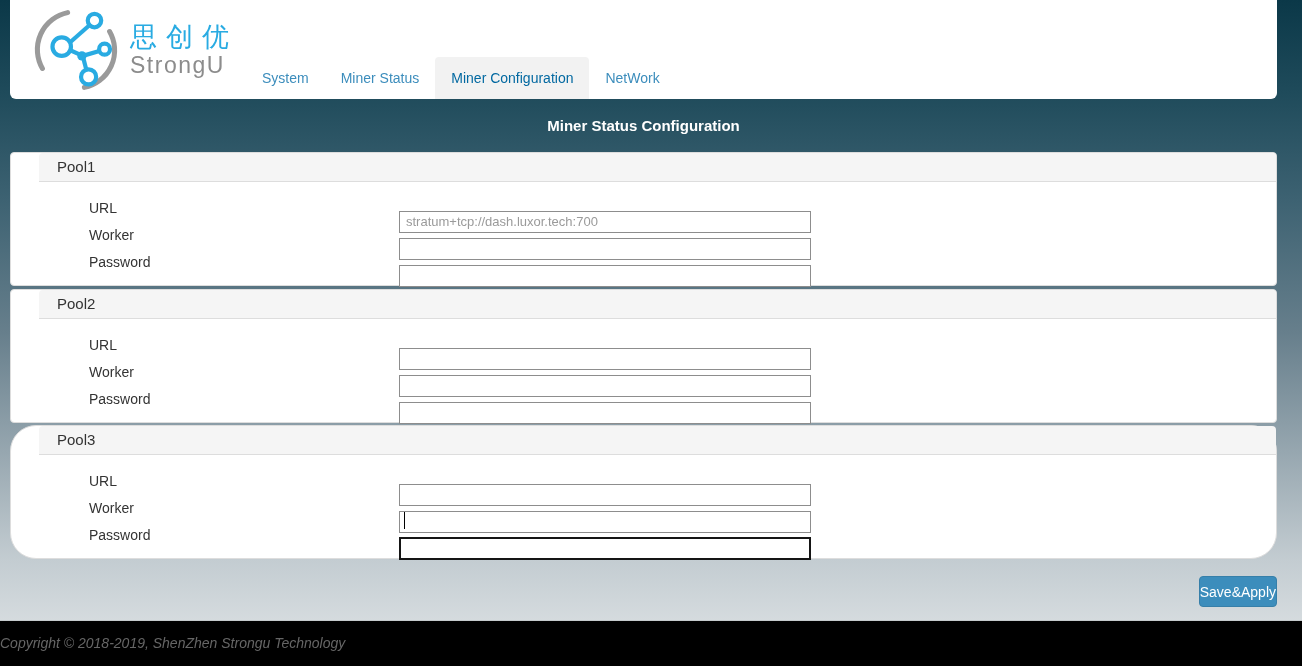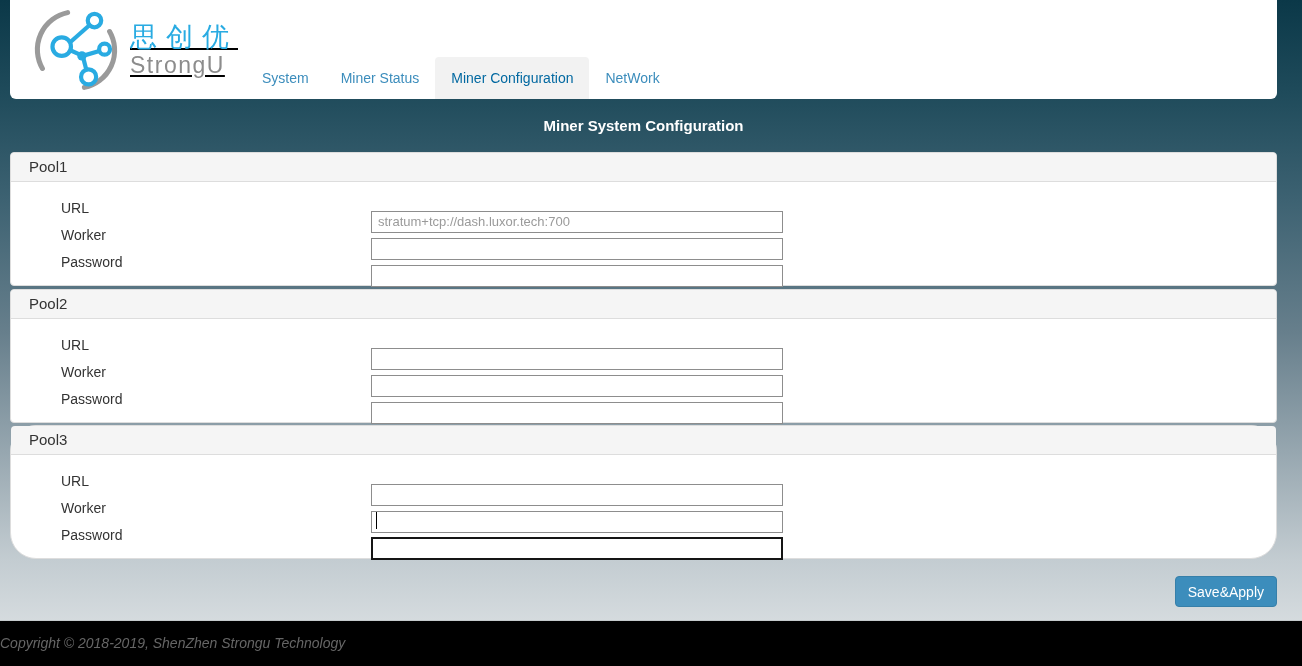--- a/index.html
+++ b/index.html
@@ -9,21 +9,21 @@
     background:linear-gradient(180deg,#0b3848 0%,#1f4b5b 14%,#3d6272 30%,#677f8c 50%,#97a7b0 68%,#c3ccd1 84%,#e2e6e8 100%);
     position:relative;
   }
 
   
   .header-bar {
     position:absolute; left:10px; top:0; width:1267px; height:99px;
     background:#ffffff; border-radius:0 0 6px 6px;
   }
   .logo { position:absolute; left:20px; top:8px; display:flex; align-items:center; }
-  .logo-text { display:flex; flex-direction:column; justify-content:center; margin-left:8px;text-decoration:underline; }
+  .logo-text { display:flex; flex-direction:column; justify-content:center; margin-left:8px; }
   .logo-cn { color:#29abe2; font-size:27px; letter-spacing:9px; line-height:30px; white-space:nowrap; }
   .logo-en { color:#8c8c8c; font-size:23px; letter-spacing:1.5px; line-height:26px; }
 
   .nav { position:absolute; left:236px; bottom:0; display:flex; align-items:flex-end; }
   .nav-item {
     height:42px; line-height:42px; padding:0 16px; font-size:14px;
     color:#3c8dbc; cursor:pointer; white-space:nowrap;
   }
   .nav-item.active {
     background:#f2f2f2; color:#0369a1; border-radius:4px 4px 0 0; cursor:default;
@@ -31,21 +31,21 @@
 
   
   .page-title {
     position:absolute; left:10px; top:117px; width:1267px;
     text-align:center; color:#ffffff; font-size:15px; font-weight:bold;
   }
 
   
   .panel {
     position:absolute; left:10px; width:1267px; height:134px;
-    background:#ffffff; border:1px solid #dddddd; border-radius:4px;
+    background:#ffffff; border:1px solid #dddddd; border-radius:4px;padding-left:28px;
   }
   .panel-1 { top:152px; } .panel-2 { top:289px; } .panel-3 { top:425px;border-radius:26px; }
   .panel-heading {
     height:29px; line-height:28px; background:#f5f5f5;
     border-bottom:1px solid #ddd; border-radius:4px 4px 0 0;
     padding:0 18px; font-size:15px; color:#333;
   }
   .panel-body { padding-top:12px; }
   .form-row { display:flex; align-items:center; height:27px; }
   .form-label { margin-left:50px; width:310px; font-size:14px; color:#333; }
@@ -55,21 +55,21 @@
     font-size:13px; padding:1px 6px; color:#333; outline:none;
     font-family:"Liberation Sans", sans-serif;
     margin-top:28px;
   }
   .text-input::placeholder { color:#9a9a9a; opacity:1; }
   .text-input.focused { border:2px solid #151515; height:23px; }
   .caret { position:absolute; left:5px; top:3px; width:1px; height:17px; background:#000; }
 
   
   .save-btn {
-    position:absolute; top:576px; right:25px; height:31px; padding:0 12px;
+    position:absolute; top:576px; right:25px; height:31px; padding:0 0;
     background:#3c8dbc; border:1px solid #367fa9; border-radius:4px;
     color:#ffffff; font-size:14px; cursor:pointer;
     font-family:"Liberation Sans", sans-serif;
   }
 
   
   .footer {
     position:absolute; left:0; top:620px; width:1302px; height:46px;
     background:#000000; border-top:1px solid #c5cacc;
     line-height:44px; font-size:14px; color:#666;font-style:italic;
@@ -104,21 +104,21 @@
   </div>
 
   <div class="nav">
     <div class="nav-item">System</div>
     <div class="nav-item">Miner Status</div>
     <div class="nav-item active">Miner Configuration</div>
     <div class="nav-item">NetWork</div>
   </div>
 </div>
 
-<div class="page-title">Miner System Configuration</div>
+<div class="page-title">Miner Status Configuration</div>
 
 <div class="panel panel-1">
   <div class="panel-heading">Pool1</div>
   <div class="panel-body">
     <div class="form-row">
       <div class="form-label">URL</div>
       <span class="input-wrap"><input type="text" class="text-input" placeholder="stratum+tcp://dash.luxor.tech:700" style=""></span>
     </div>
     <div class="form-row">
       <div class="form-label">Worker</div>

